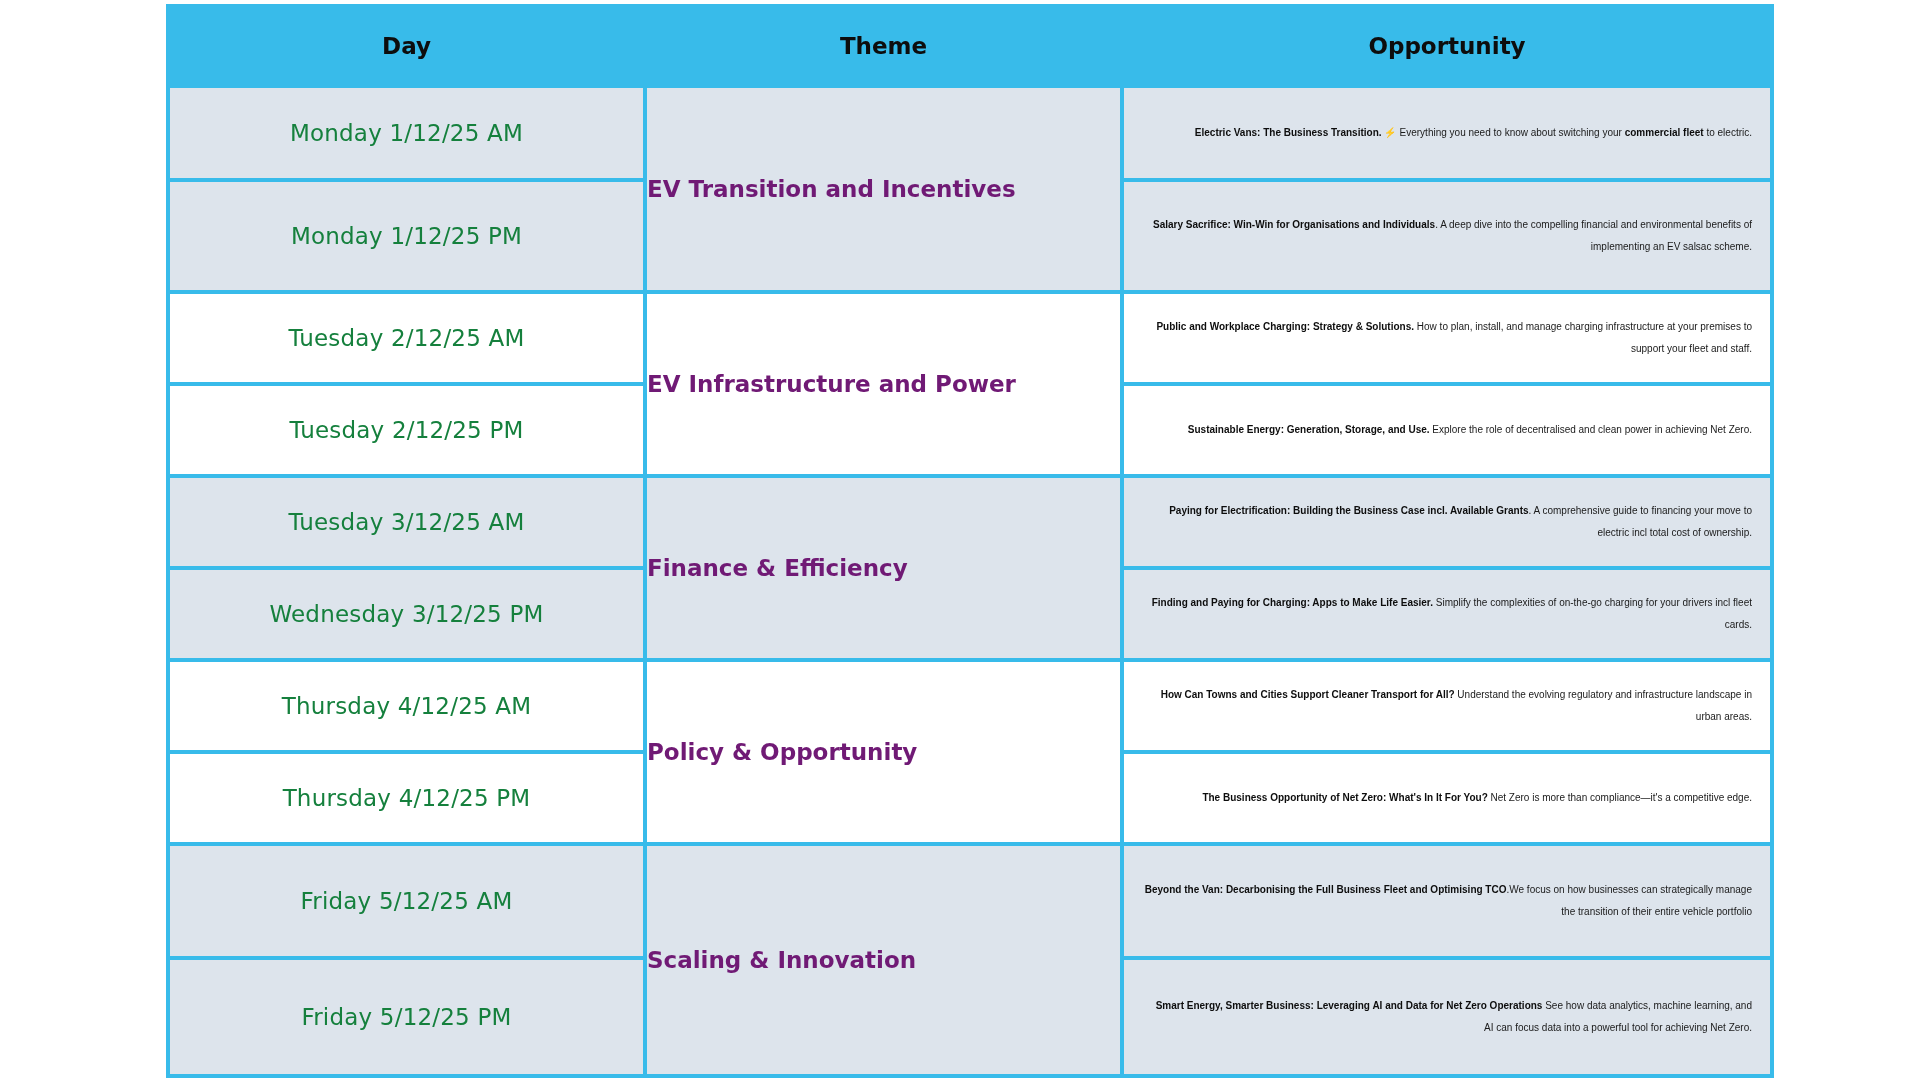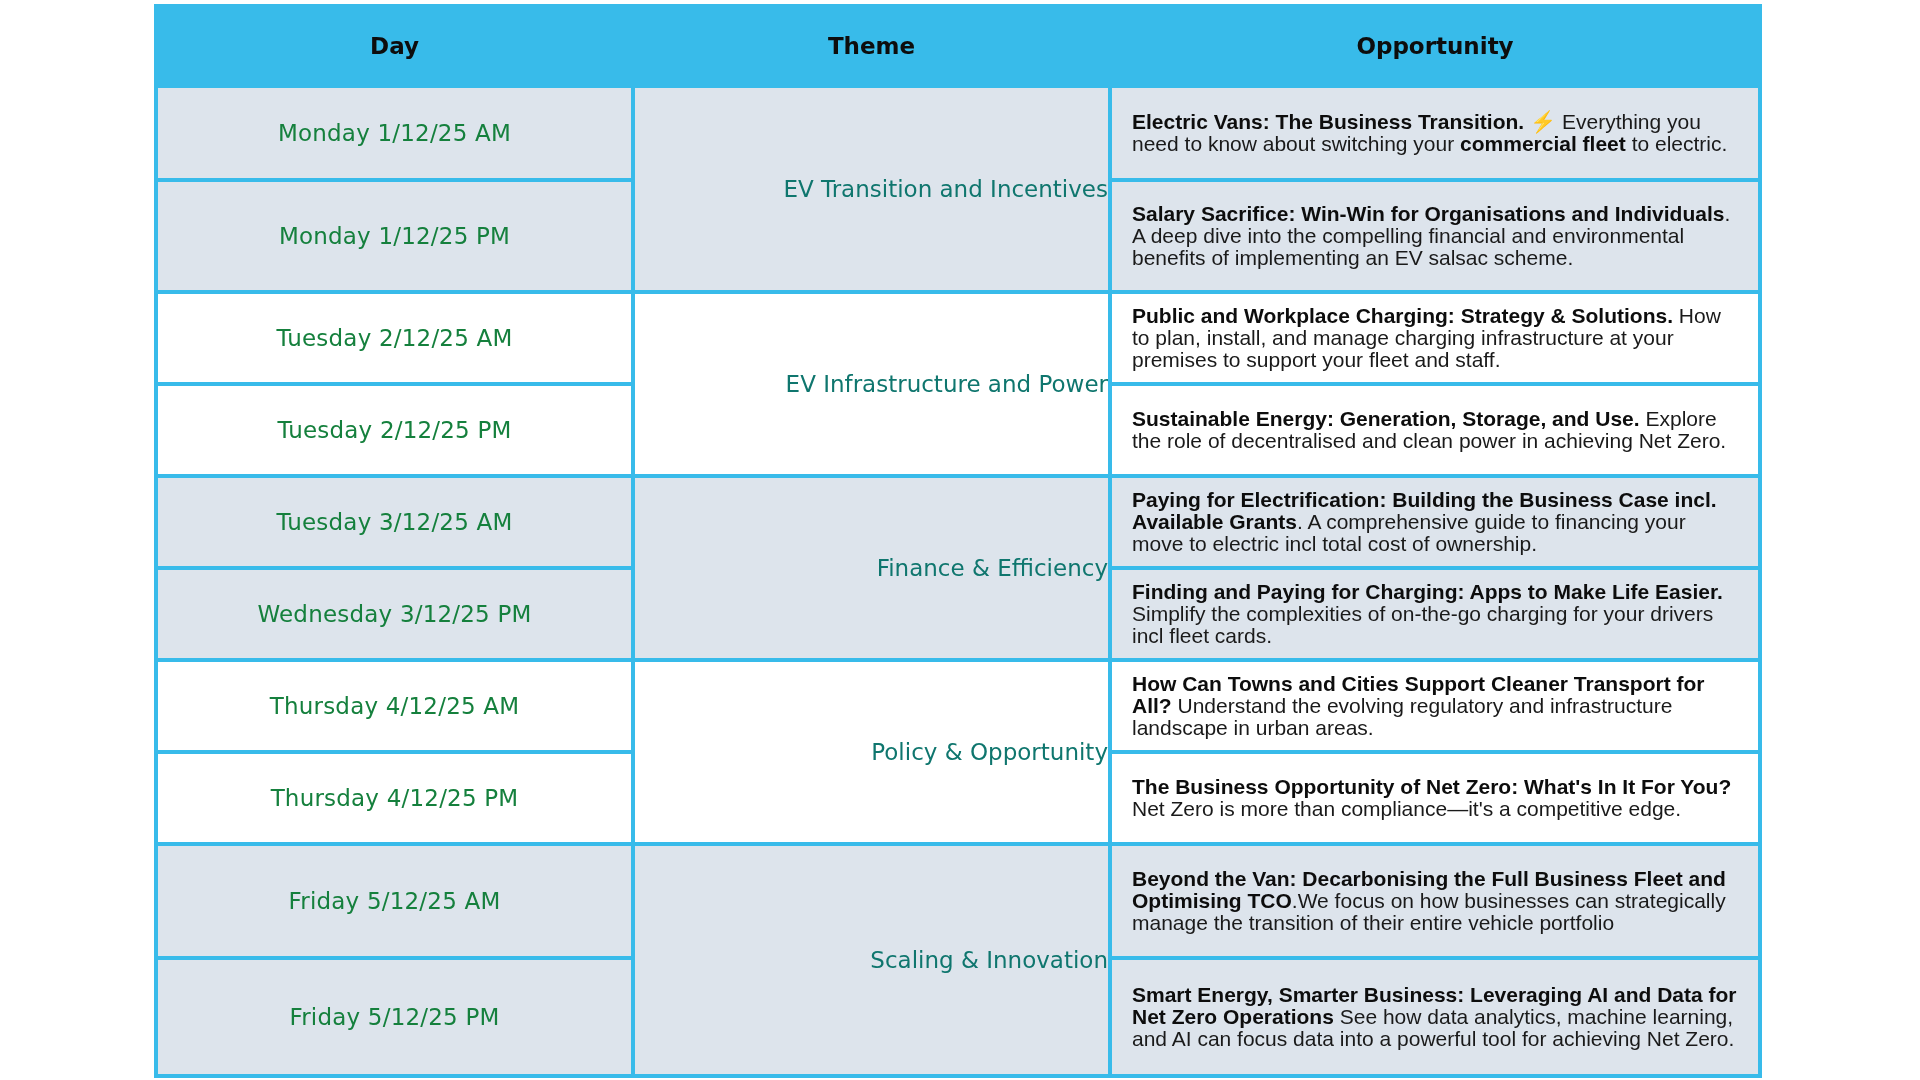--- a/index.html
+++ b/index.html
@@ -1,43 +1,43 @@
 <!DOCTYPE html>
 <html><head>
 <meta charset="utf-8">
 <style>
   html, body { margin:0; padding:0; }
   body {
     width:1920px; height:1080px; background:#ffffff; position:relative; overflow:hidden;
     font-family:"Liberation Sans", sans-serif; color:#111;
   }
   #schedule {
-    position:absolute; left:154px; top:4px; width:1604px; height:1074px;
+    position:absolute; left:166px; top:4px; width:1604px; height:1074px;
     border-collapse:collapse; table-layout:fixed;
   }
   #schedule td, #schedule th {
     border:4px solid #38bbea; padding:0; vertical-align:middle;
   }
   #schedule thead th {
     background:#38bbea; height:76px; font-family:"DejaVu Sans", sans-serif;
     font-weight:bold; font-size:23px; color:#0d0d0d; text-align:center;
   }
   .col-day { width:477px; }
   .col-theme { width:477px; }
   .col-desc { width:650px; }
   .day-cell {
     text-align:center; font-family:"DejaVu Sans", sans-serif; font-size:23px;
     color:#15803d; letter-spacing:0.2px;
   }
   .theme-cell {
-    text-align:right; font-family:"DejaVu Sans", sans-serif; font-weight:normal;
-    font-size:23px; color:#0f766e;
+    text-align:left; font-family:"DejaVu Sans", sans-serif; font-weight:bold;
+    font-size:23px; color:#701a75;
   }
   .desc-cell {
-    font-size:21px; line-height:22px; color:#1a1a1a; padding:0 18px 0 20px !important;
+    font-size:10px; line-height:22px; color:#1a1a1a; padding:0 18px 0 20px !important;text-align:right;
   }
   .desc-cell b { font-weight:bold; color:#0d0d0d; }
   .bolt { color:#f7a531; }
   .shade { background:#dde4ec; }
   .plain { background:#ffffff; }
 </style>
 </head>
 <body>
 
 <table id="schedule">

